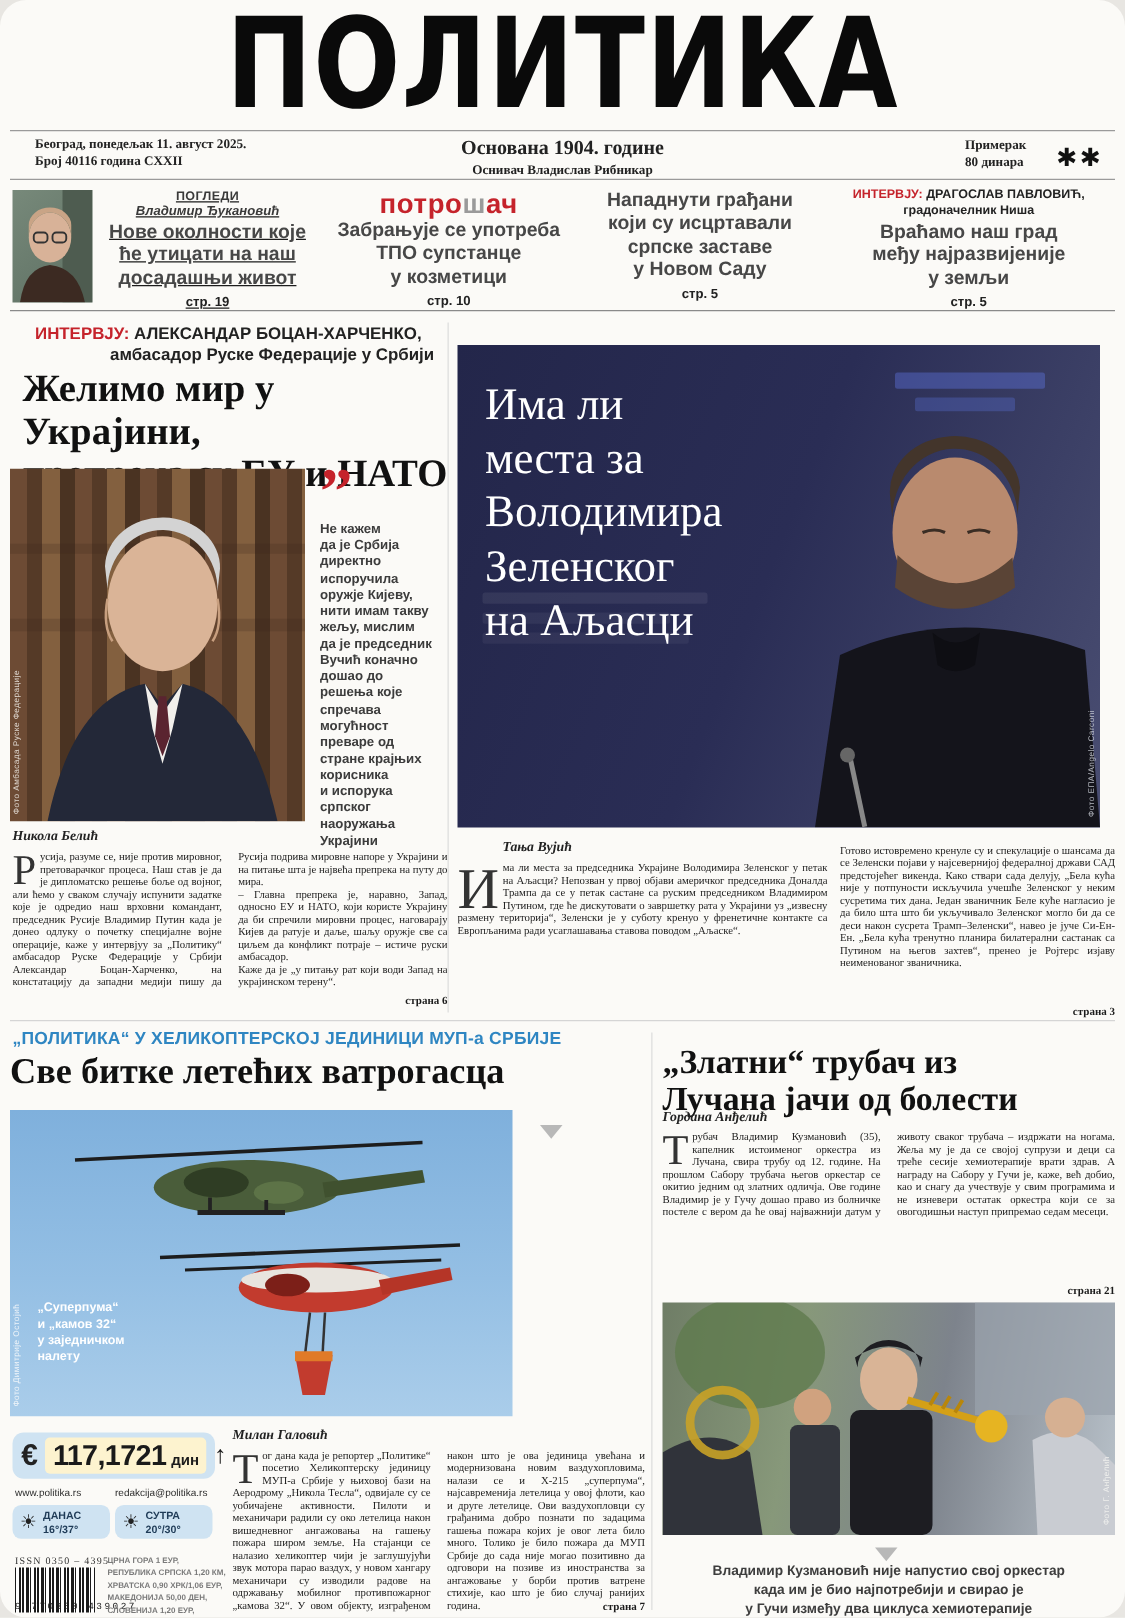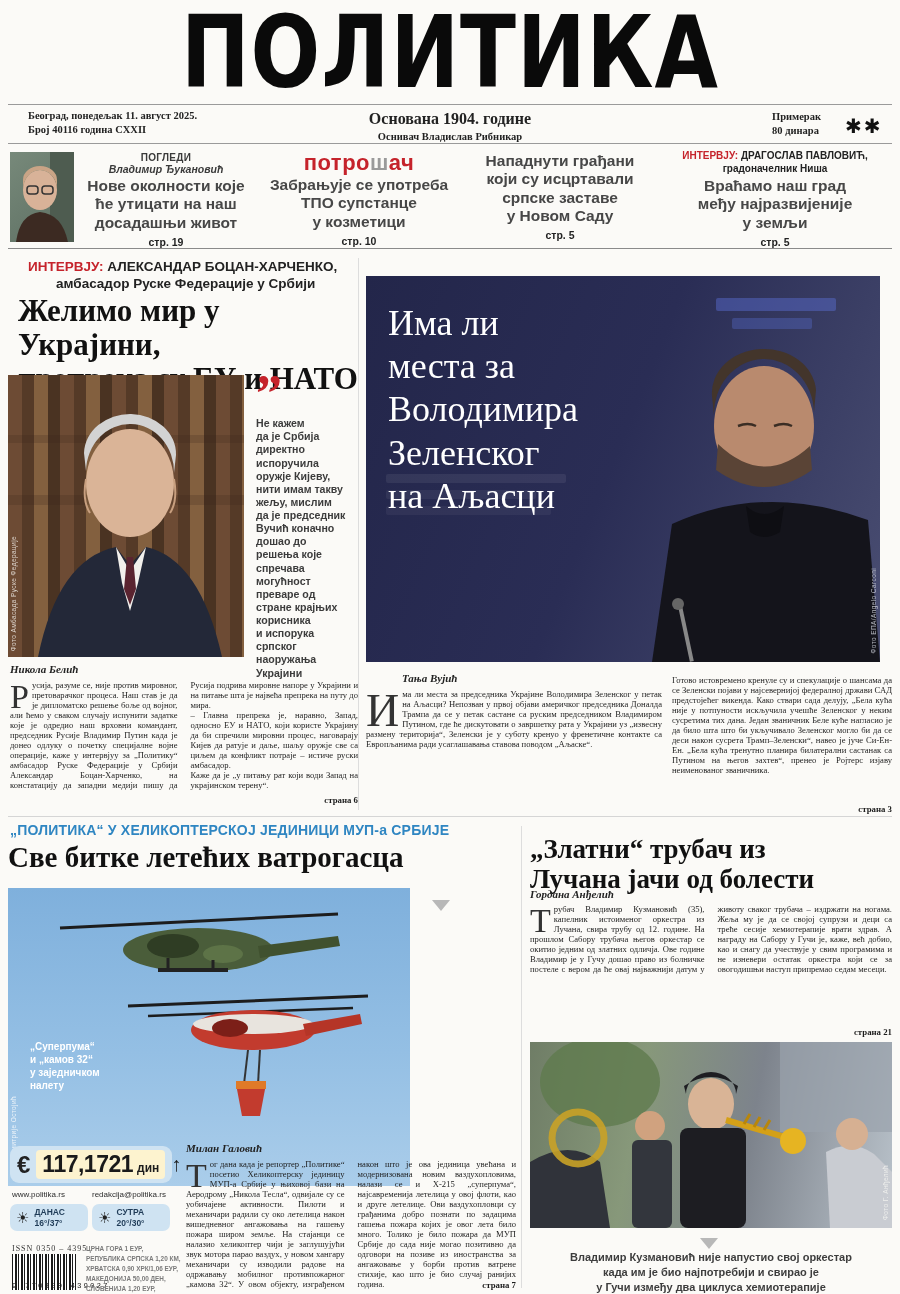--- a/index.html
+++ b/index.html
@@ -1,17 +1,17 @@
 <!DOCTYPE html>
 <html><head>
 <meta charset="utf-8">
 <style>
   html,body{margin:0;padding:0;background:#e8e6e2;}
   .page{position:relative;width:900px;height:1294px;margin:0 auto;background:#fbfaf7;overflow:hidden;
-        font-family:"Liberation Sans","DejaVu Sans",sans-serif;color:#1c1c1c;}
+        font-family:"Liberation Sans","DejaVu Sans",sans-serif;color:#1c1c1c;border-radius:21px;}
   .abs{position:absolute;}
   .serif{font-family:"Liberation Serif","DejaVu Serif",serif;}
   .pre{white-space:pre-line;}
   .just{text-align:justify;}
   .hr{position:absolute;left:8px;right:8px;height:1px;background:#9a9a9a;}
   .vr{position:absolute;width:1px;background:#ddd;}
 
   
   .masthead{left:0;right:0;top:-6px;text-align:center;font-family:"DejaVu Sans",sans-serif;
             font-weight:bold;font-size:82px;letter-spacing:1px;transform:scaleY(1.22);transform-origin:top center;color:#0a0a0a;}
@@ -26,21 +26,21 @@
   .tz .ttl{font-size:15.5px;font-weight:bold;color:#474747;line-height:1.18;margin-top:2px;}
   .tz .pg{font-size:10.5px;font-weight:bold;color:#222;margin-top:4px;}
   .brand{font-size:22px;font-weight:bold;letter-spacing:.5px;line-height:1;}
   .red{color:#c5232b;}
   .gray{color:#9a9a9a;}
   .kick-red{color:#c5232b;font-weight:bold;}
   .kick-blk{color:#222;font-weight:bold;}
 
   
   .lead-kick{font-size:13.5px;line-height:1.25;}
-  .lead-kick .sub{display:block;margin-left:28px;}
+  .lead-kick .sub{display:block;margin-left:60px;}
   .headline-xl{font-size:31px;font-weight:bold;line-height:1.1;color:#111;}
   .quote-mark{font-family:"Liberation Serif",serif;font-size:52px;line-height:.6;color:#c5232b;font-weight:bold;}
   .quote-txt{font-size:10.6px;font-weight:bold;color:#3c3c3c;line-height:1.24;}
   .byline{font-family:"Liberation Serif",serif;font-style:italic;font-weight:bold;font-size:11px;color:#222;}
   .bodybox{font-family:"Liberation Serif",serif;font-size:8.6px;line-height:1.16;color:#1d1d1d;overflow:hidden;}
   .cols2{column-count:2;column-gap:13px;}
   .dropcap{float:left;font-family:"Liberation Serif",serif;font-size:34px;line-height:.78;padding:3px 3px 0 0;color:#333;}
   .pagemark{position:absolute;right:0;bottom:0;font-family:"Liberation Serif",serif;font-weight:bold;
             font-size:8.8px;background:#fbfaf7;padding-left:6px;}
   .vcredit{position:absolute;font-size:6.5px;letter-spacing:.4px;writing-mode:vertical-rl;transform:rotate(180deg);opacity:.85;}
@@ -105,21 +105,21 @@
     <svg width="64" height="90">
       <rect x="0" y="0" width="64" height="90" fill="none"></rect>
       <rect x="40" y="0" width="24" height="90" fill="#4e5c50"></rect>
       <ellipse cx="30" cy="38" rx="17" ry="20" fill="#d8b298"></ellipse>
       <path d="M13,38 a17,20 0 0 1 34,0 l0,-10 a17,14 0 0 0 -34,0 z" fill="#c9a486"></path>
       <rect x="17" y="34" width="11" height="8" rx="3" fill="none" stroke="#333" stroke-width="1.5"></rect>
       <rect x="32" y="34" width="11" height="8" rx="3" fill="none" stroke="#333" stroke-width="1.5"></rect>
       <path d="M6,90 Q10,62 30,60 Q52,62 58,90 Z" fill="#3c2a22"></path>
     </svg>
   </div>
-  <div class="abs tz" style="left:80px;top:152px;width:172px;">
+  <div class="abs tz" style="left:80px;top:152px;width:172px;text-decoration:underline;">
     <div class="kick">ПОГЛЕДИ</div>
     <div class="auth">Владимир Ђукановић</div>
     <div class="ttl pre">Нове околности које
 ће утицати на наш
 досадашњи живот</div>
     <div class="pg">стр. 19</div>
   </div>
   <div class="abs tz" style="left:260px;top:152px;width:198px;text-align:center;">
     <div class="brand"><span class="red">потро</span><span class="gray">ш</span><span class="red">ач</span></div>
     <div class="ttl pre">Забрањује се употреба
@@ -238,21 +238,21 @@
     </div>
     <div class="pagemark">страна 3</div>
   </div>
 
   <div class="hr" style="top:816px;background:#d5d5d5;"></div>
   <div class="vr" style="left:521px;top:826px;height:462px;"></div>
 
   <div class="abs headline-l" style="left:8px;top:842px;width:505px;">Све битке летећих ватрогасца</div>
   <div class="abs sec-kick" style="left:10px;top:822px;">„ПОЛИТИКА“ У ХЕЛИКОПТЕРСКОЈ ЈЕДИНИЦИ МУП-а СРБИЈЕ</div>
 
-  <div class="abs photo ph-heli" style="left:8px;top:888px;width:402px;height:298px;">
+  <div class="abs photo ph-heli" style="left:8px;top:888px;width:402px;height:245px;">
     <svg width="402" height="245">
       <line x1="52" y1="40" x2="330" y2="26" stroke="#1d1d1d" stroke-width="3"></line>
       <ellipse cx="190" cy="62" rx="75" ry="22" fill="#4a5d3a"></ellipse>
       <path d="M250,58 L330,48 L332,58 L252,70 Z" fill="#40512f"></path>
       <ellipse cx="165" cy="58" rx="26" ry="12" fill="#2f3d24"></ellipse>
       <ellipse cx="215" cy="66" rx="20" ry="9" fill="#5d7347"></ellipse>
       <rect x="150" y="80" width="70" height="4" fill="#222"></rect>
       <line x1="160" y1="70" x2="160" y2="82" stroke="#222" stroke-width="3"></line>
       <line x1="205" y1="72" x2="205" y2="82" stroke="#222" stroke-width="3"></line>
       <line x1="120" y1="118" x2="360" y2="108" stroke="#1d1d1d" stroke-width="3"></line>

